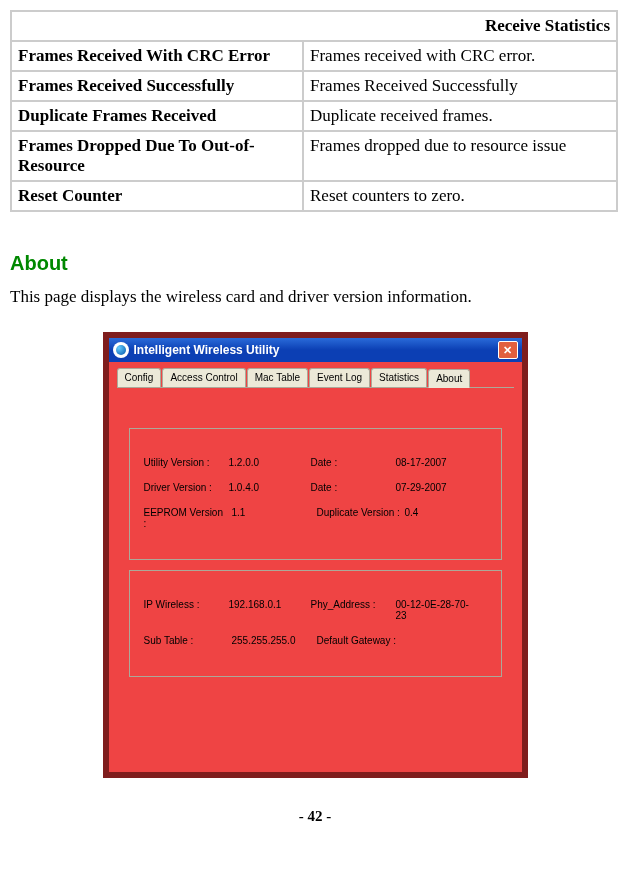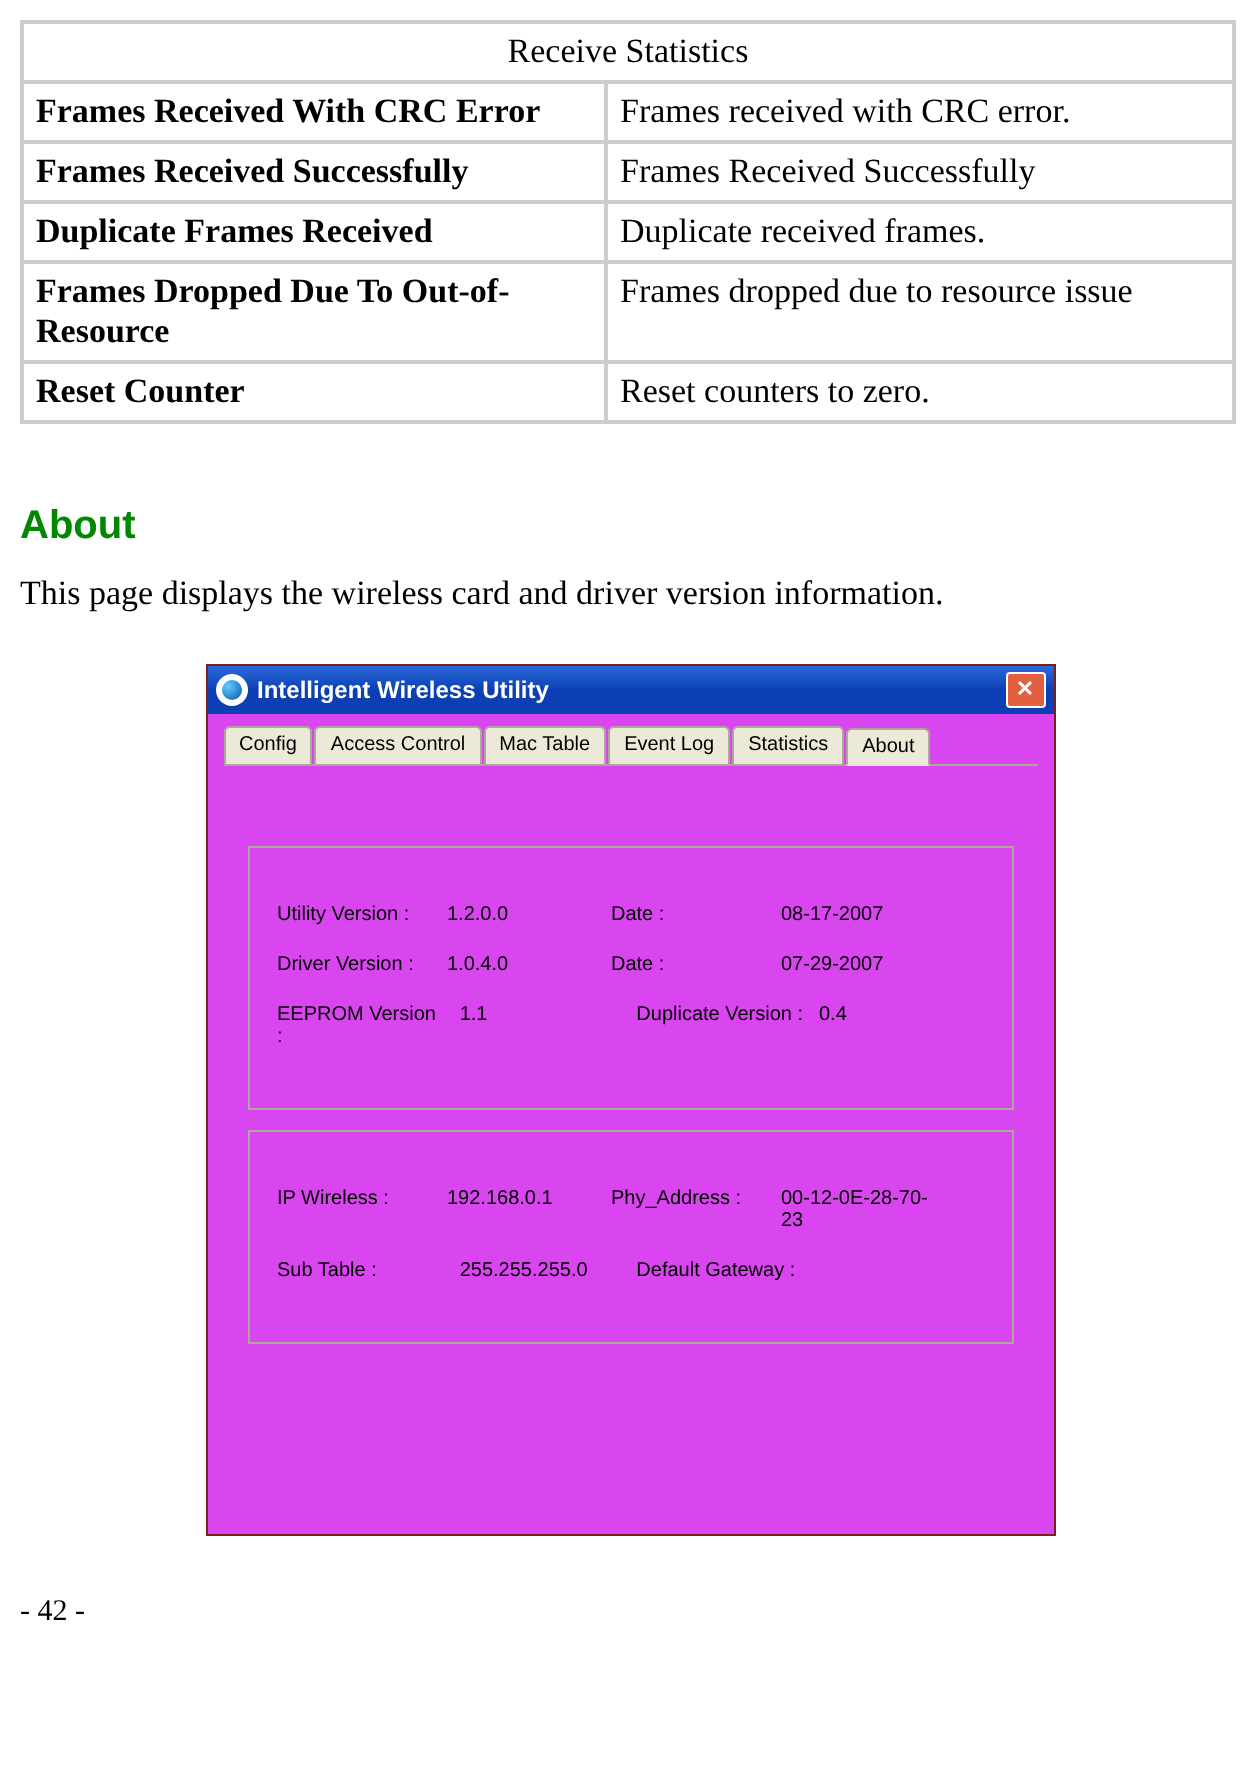--- a/index.html
+++ b/index.html
@@ -15,24 +15,24 @@
     }
     .stats-table {
       width: 608px;
       border-collapse: separate;
       border-spacing: 2px;
       background: #cccccc;
       margin-bottom: 40px;
     }
     .stats-header {
       background: #999999;
-      font-weight: normal;
+      font-weight: bold;
       font-size: 18px;
       padding: 3px 6px;
-      text-align: center;
+      text-align: right;
     }
     .stats-table td {
       background: #ffffff;
       padding: 4px 6px;
       font-size: 17px;
       vertical-align: top;
     }
     .stats-table td.label {
       font-weight: bold;
       width: 290px;
@@ -44,21 +44,21 @@
       font-size: 20px;
       margin: 20px 0 12px 0;
     }
     .section-desc {
       font-size: 17px;
       margin-bottom: 25px;
     }
     .window-wrap {
       width: 425px;
       margin: 0 auto 30px auto;
-      border: 1px solid #7f1d1d;
+      border: 6px solid #7f1d1d;
     }
     .win-titlebar {
       background: linear-gradient(to bottom, #2a6bd9 0%, #0c3fb4 50%, #0c3fb4 100%);
       height: 24px;
       display: flex;
       align-items: center;
       padding: 0 4px;
       color: #fff;
       font-family: Tahoma, sans-serif;
       font-size: 12px;
@@ -93,21 +93,21 @@
       color: #fff;
       font-family: Arial, sans-serif;
       font-size: 11px;
       font-weight: bold;
       display: flex;
       align-items: center;
       justify-content: center;
       line-height: 1;
     }
     .win-body {
-      background: #d946ef;
+      background: #ef4444;
       padding: 6px 8px 20px 8px;
       font-family: Tahoma, sans-serif;
       font-size: 10px;
       height: 410px;
       position: relative;
     }
     .tabs-row {
       display: flex;
       border-bottom: 1px solid #aca899;
       margin-bottom: 40px;
@@ -144,22 +144,22 @@
       margin-bottom: 2px;
       justify-content: space-between;
     }
     .fl {
       width: 85px;
     }
     .fv {
       width: 82px;
     }
     .page-num {
-      text-align: left;
-      font-weight: normal;
+      text-align: center;
+      font-weight: bold;
       font-size: 15px;
       margin-top: 10px;
     }
   </style>
 </head>
 <body>
 
 <table class="stats-table">
   <tbody>
       <tr>

